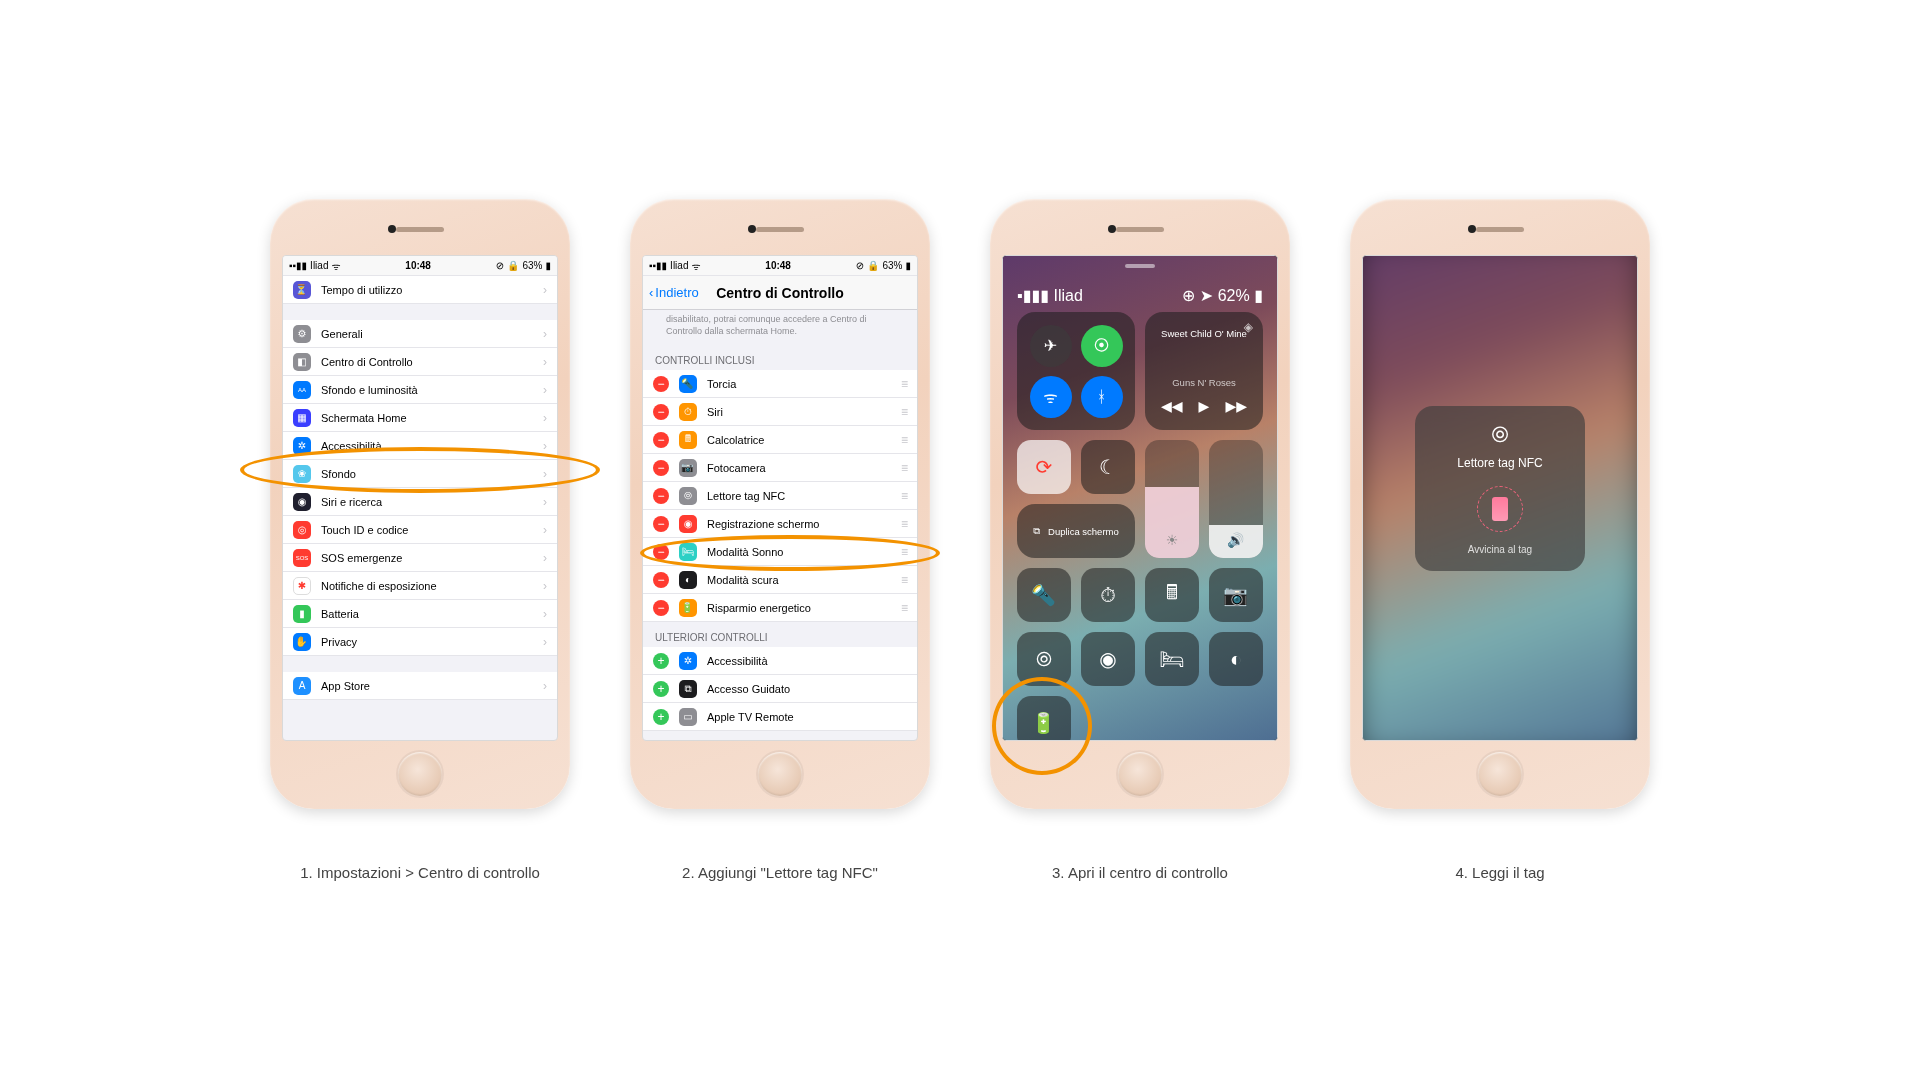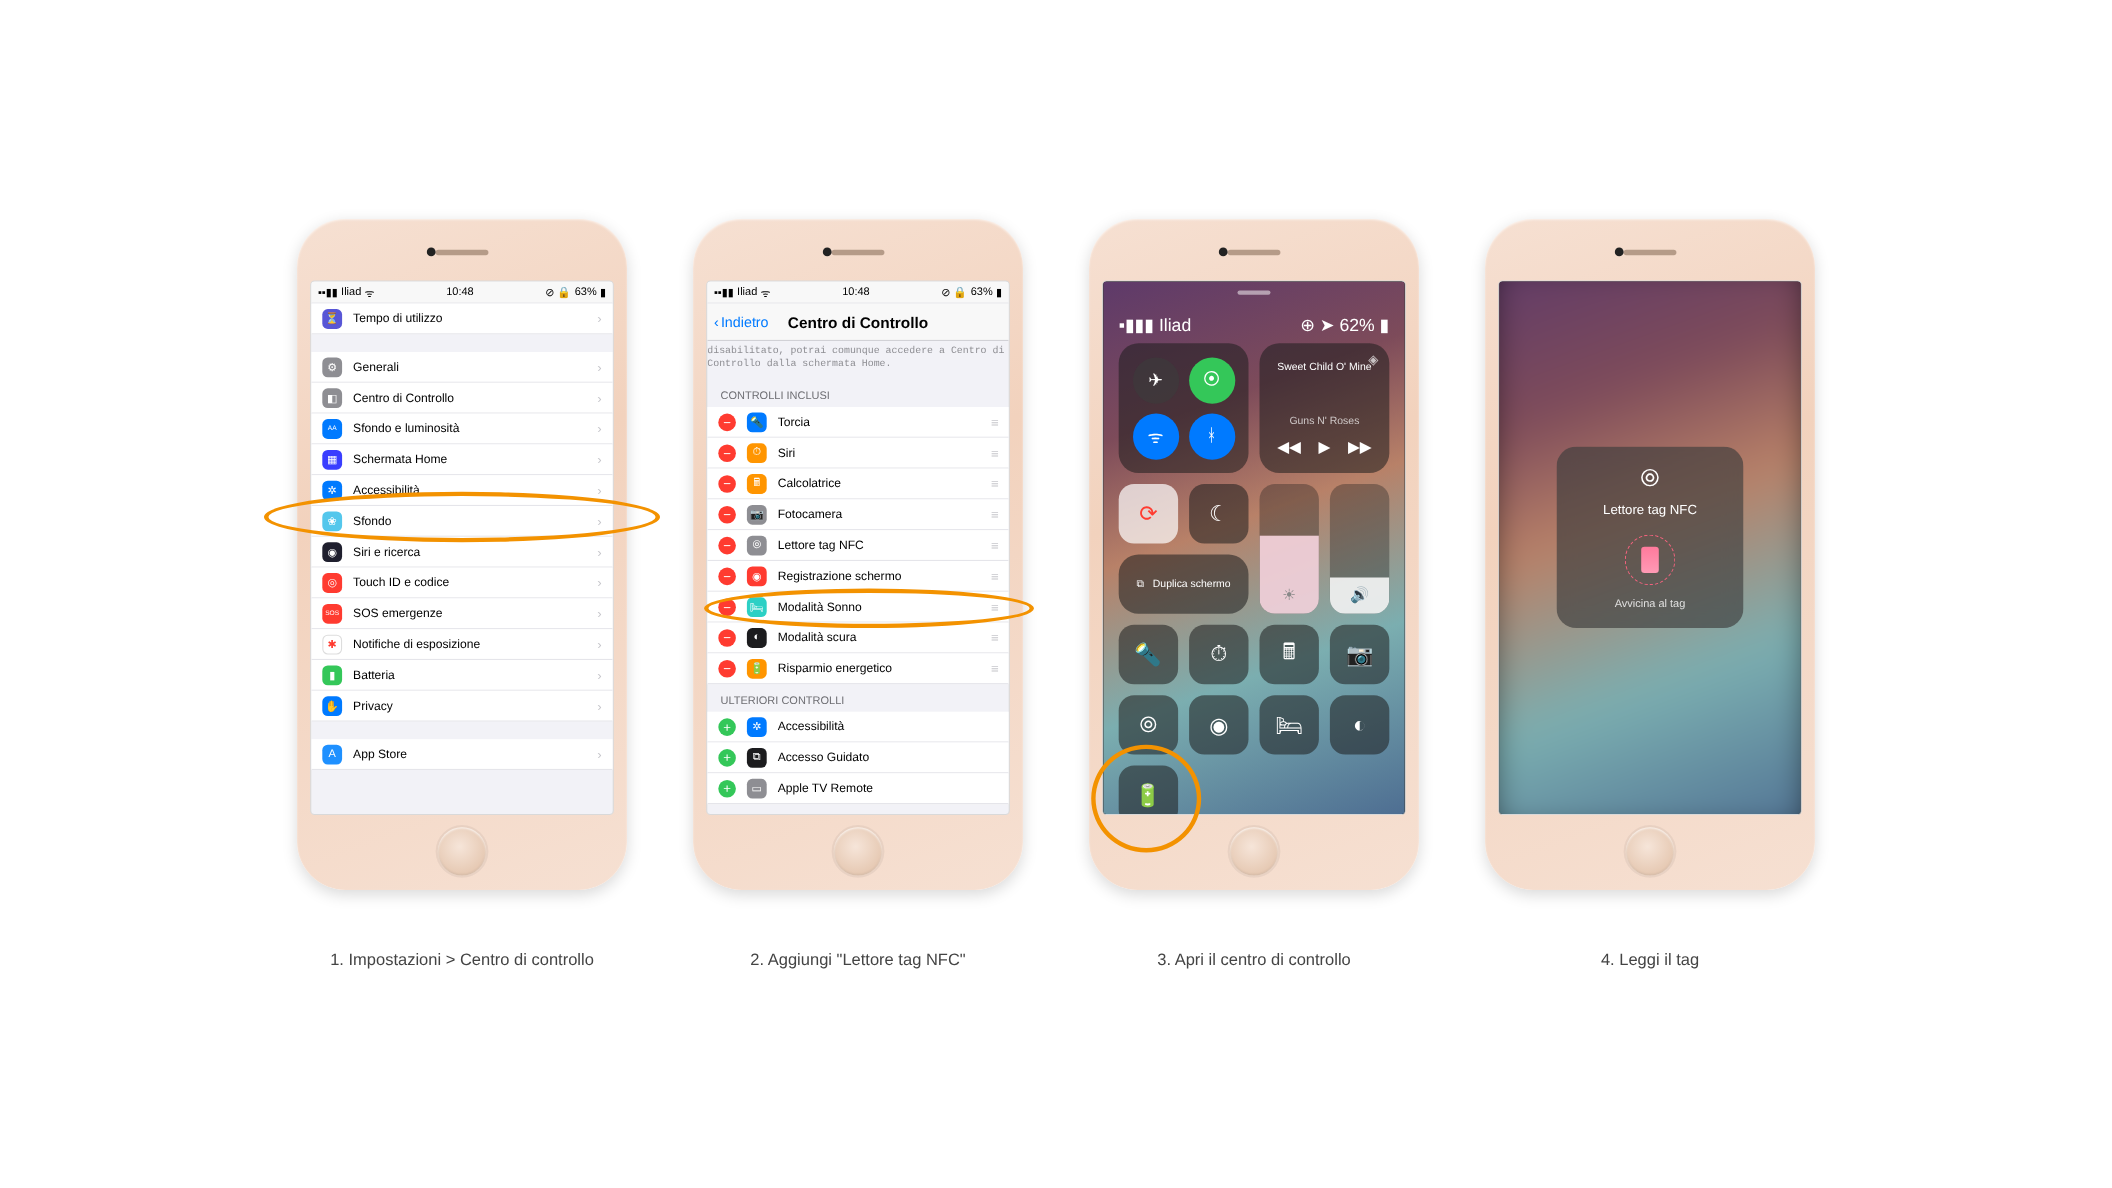--- a/index.html
+++ b/index.html
@@ -104,21 +104,21 @@
     height: 20px;
     display: flex;
     align-items: center;
     justify-content: space-between;
     padding: 0 6px;
     font-size: 10px;
     background: #f8f8f8;
     border-bottom: 1px solid #e5e5ea;
   }
   .sb-left, .sb-right { display:flex; align-items:center; gap:3px; }
-  .sb-center { font-weight:400; }
+  .sb-center { font-weight:700; }
 
   
   .nav-bar {
     height: 34px;
     display: flex;
     align-items: center;
     justify-content: center;
     position: relative;
     background: #f8f8f8;
     border-bottom: 1px solid #d1d1d6;
@@ -165,23 +165,22 @@
   .section-header {
     font-size: 10px;
     color: #6d6d72;
     padding: 10px 12px 4px;
     text-transform: uppercase;
   }
   .sec-gap { height: 16px; }
   .note {
     font-size: 9px;
     color: #8e8e93;
-    padding: 4px 0 8px;
+    padding: 4px 23px 8px;
     line-height: 1.3;
-    font-family: Liberation Mono, monospace;
   }
 
   .cell-icon {
     width: 18px;
     height: 18px;
     border-radius: 5px;
     display: flex;
     align-items: center;
     justify-content: center;
     color: #fff;

